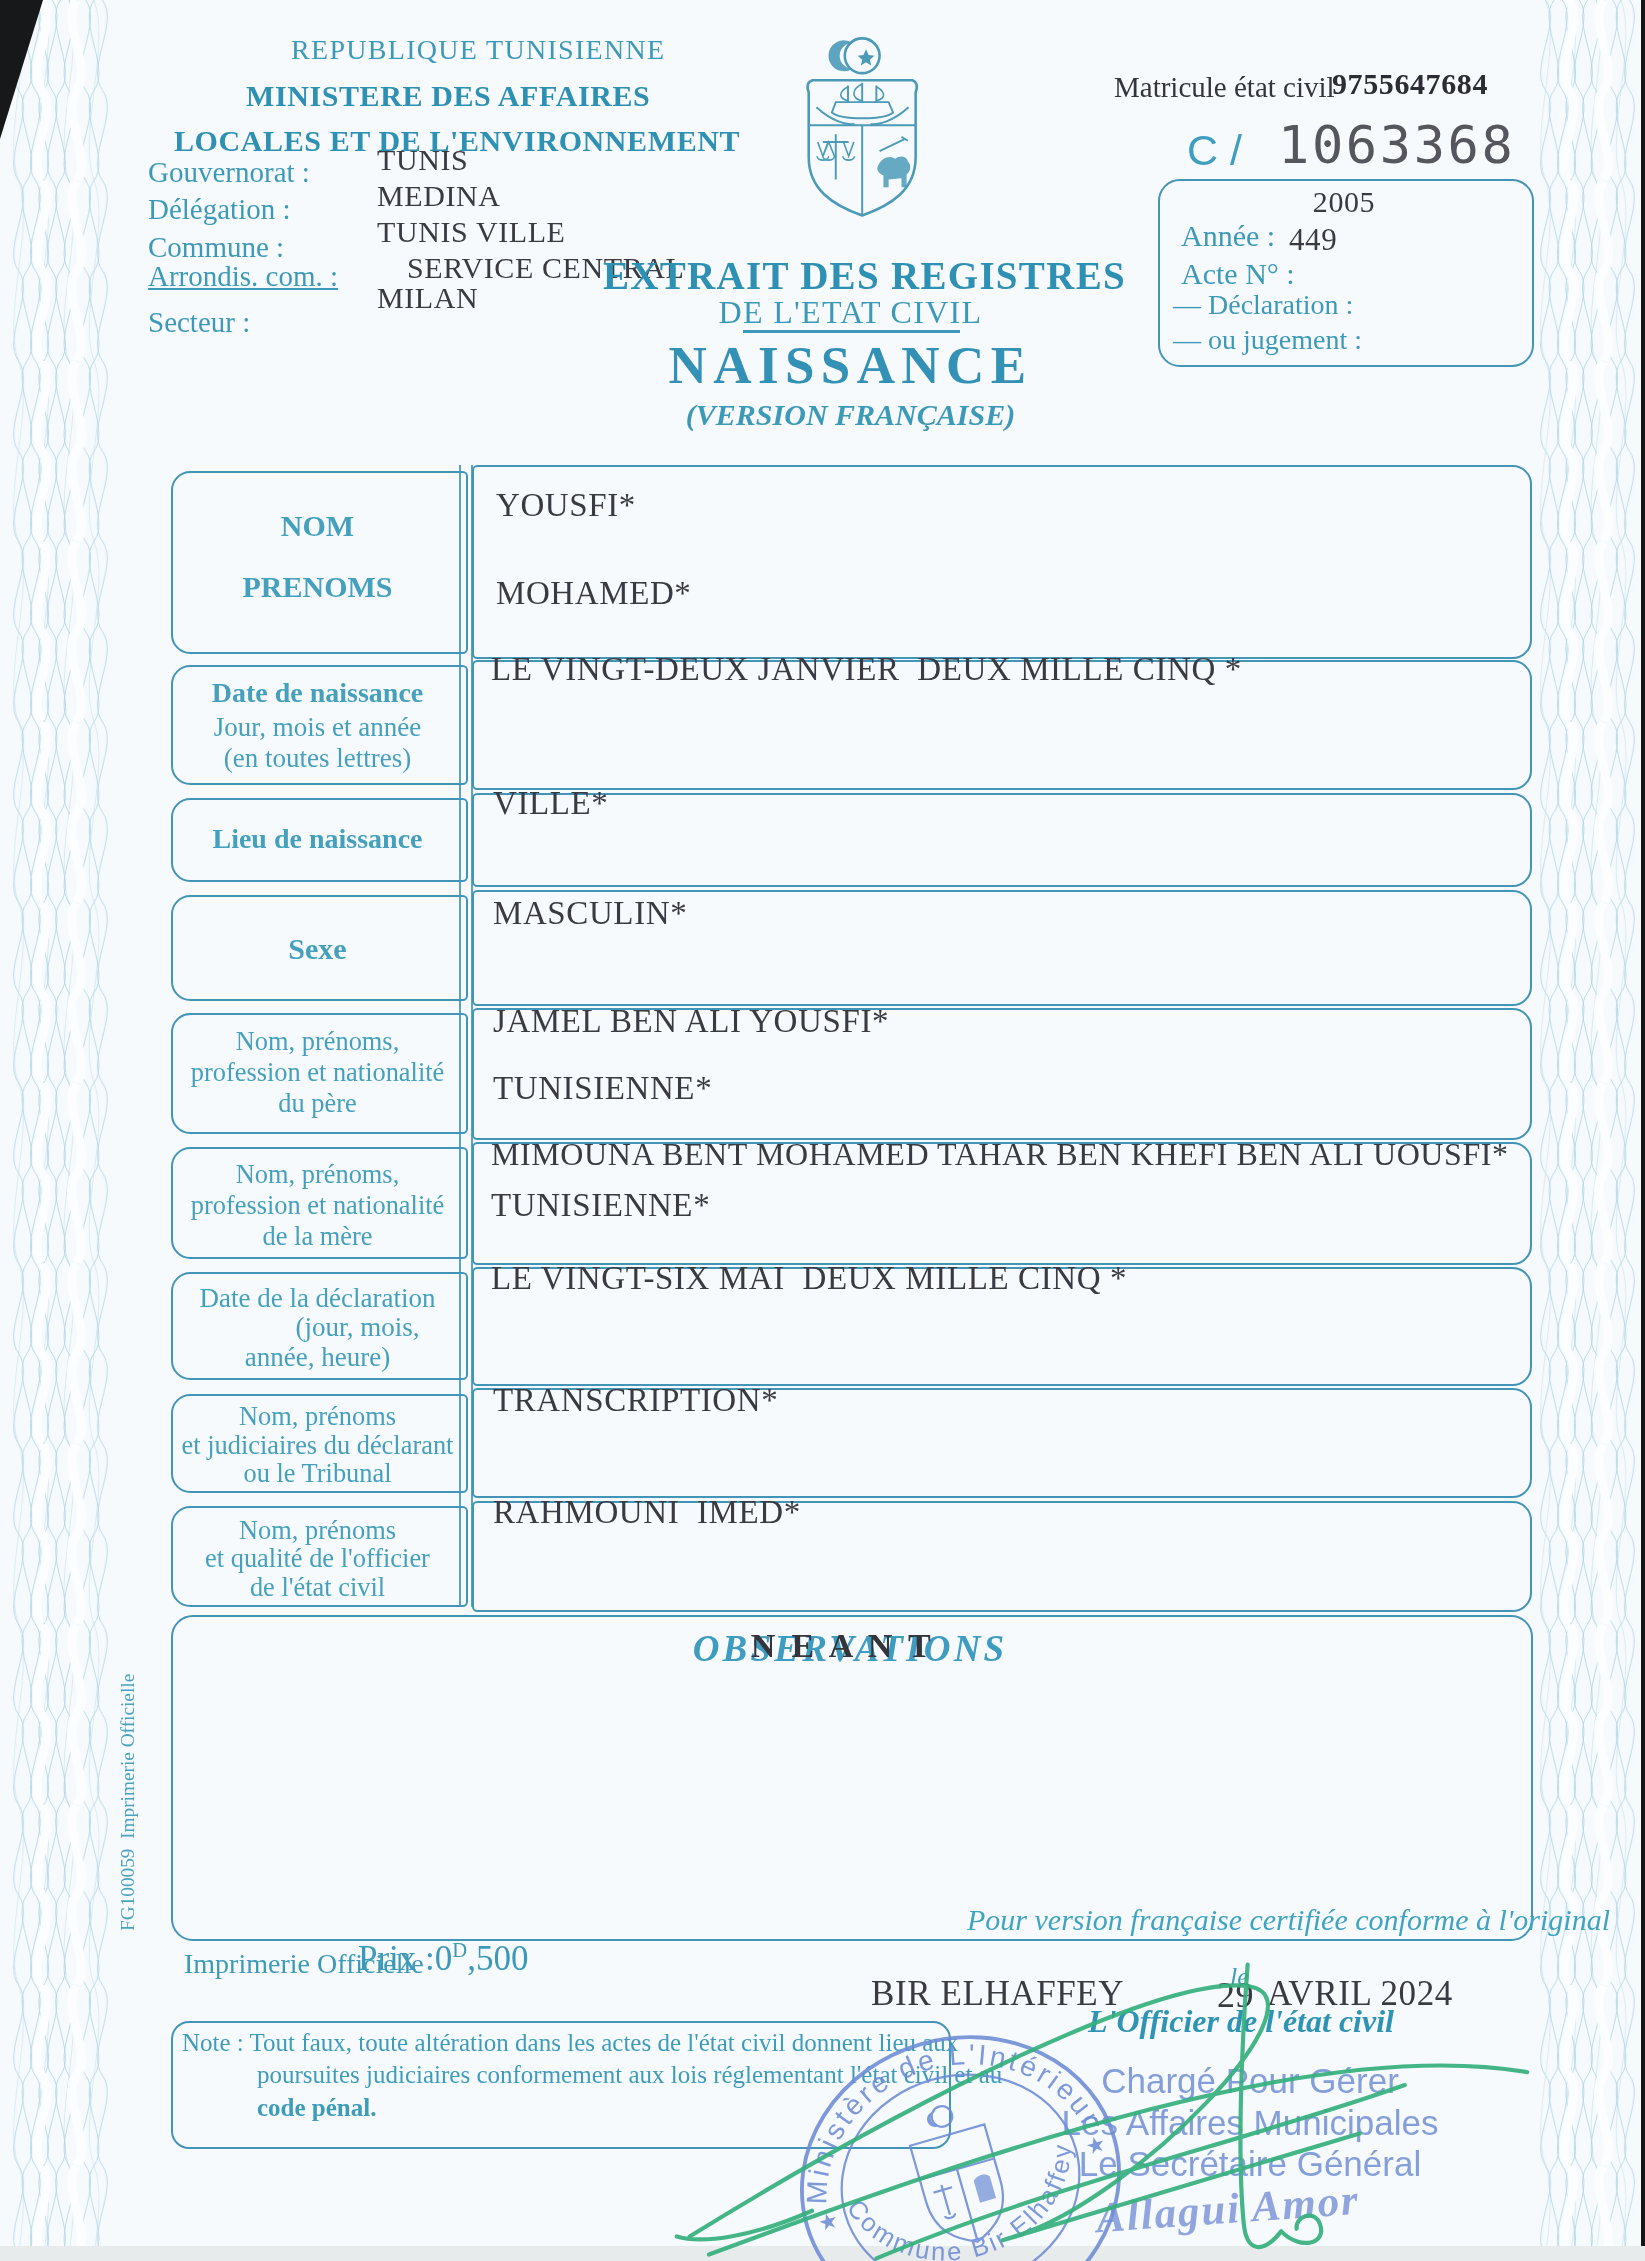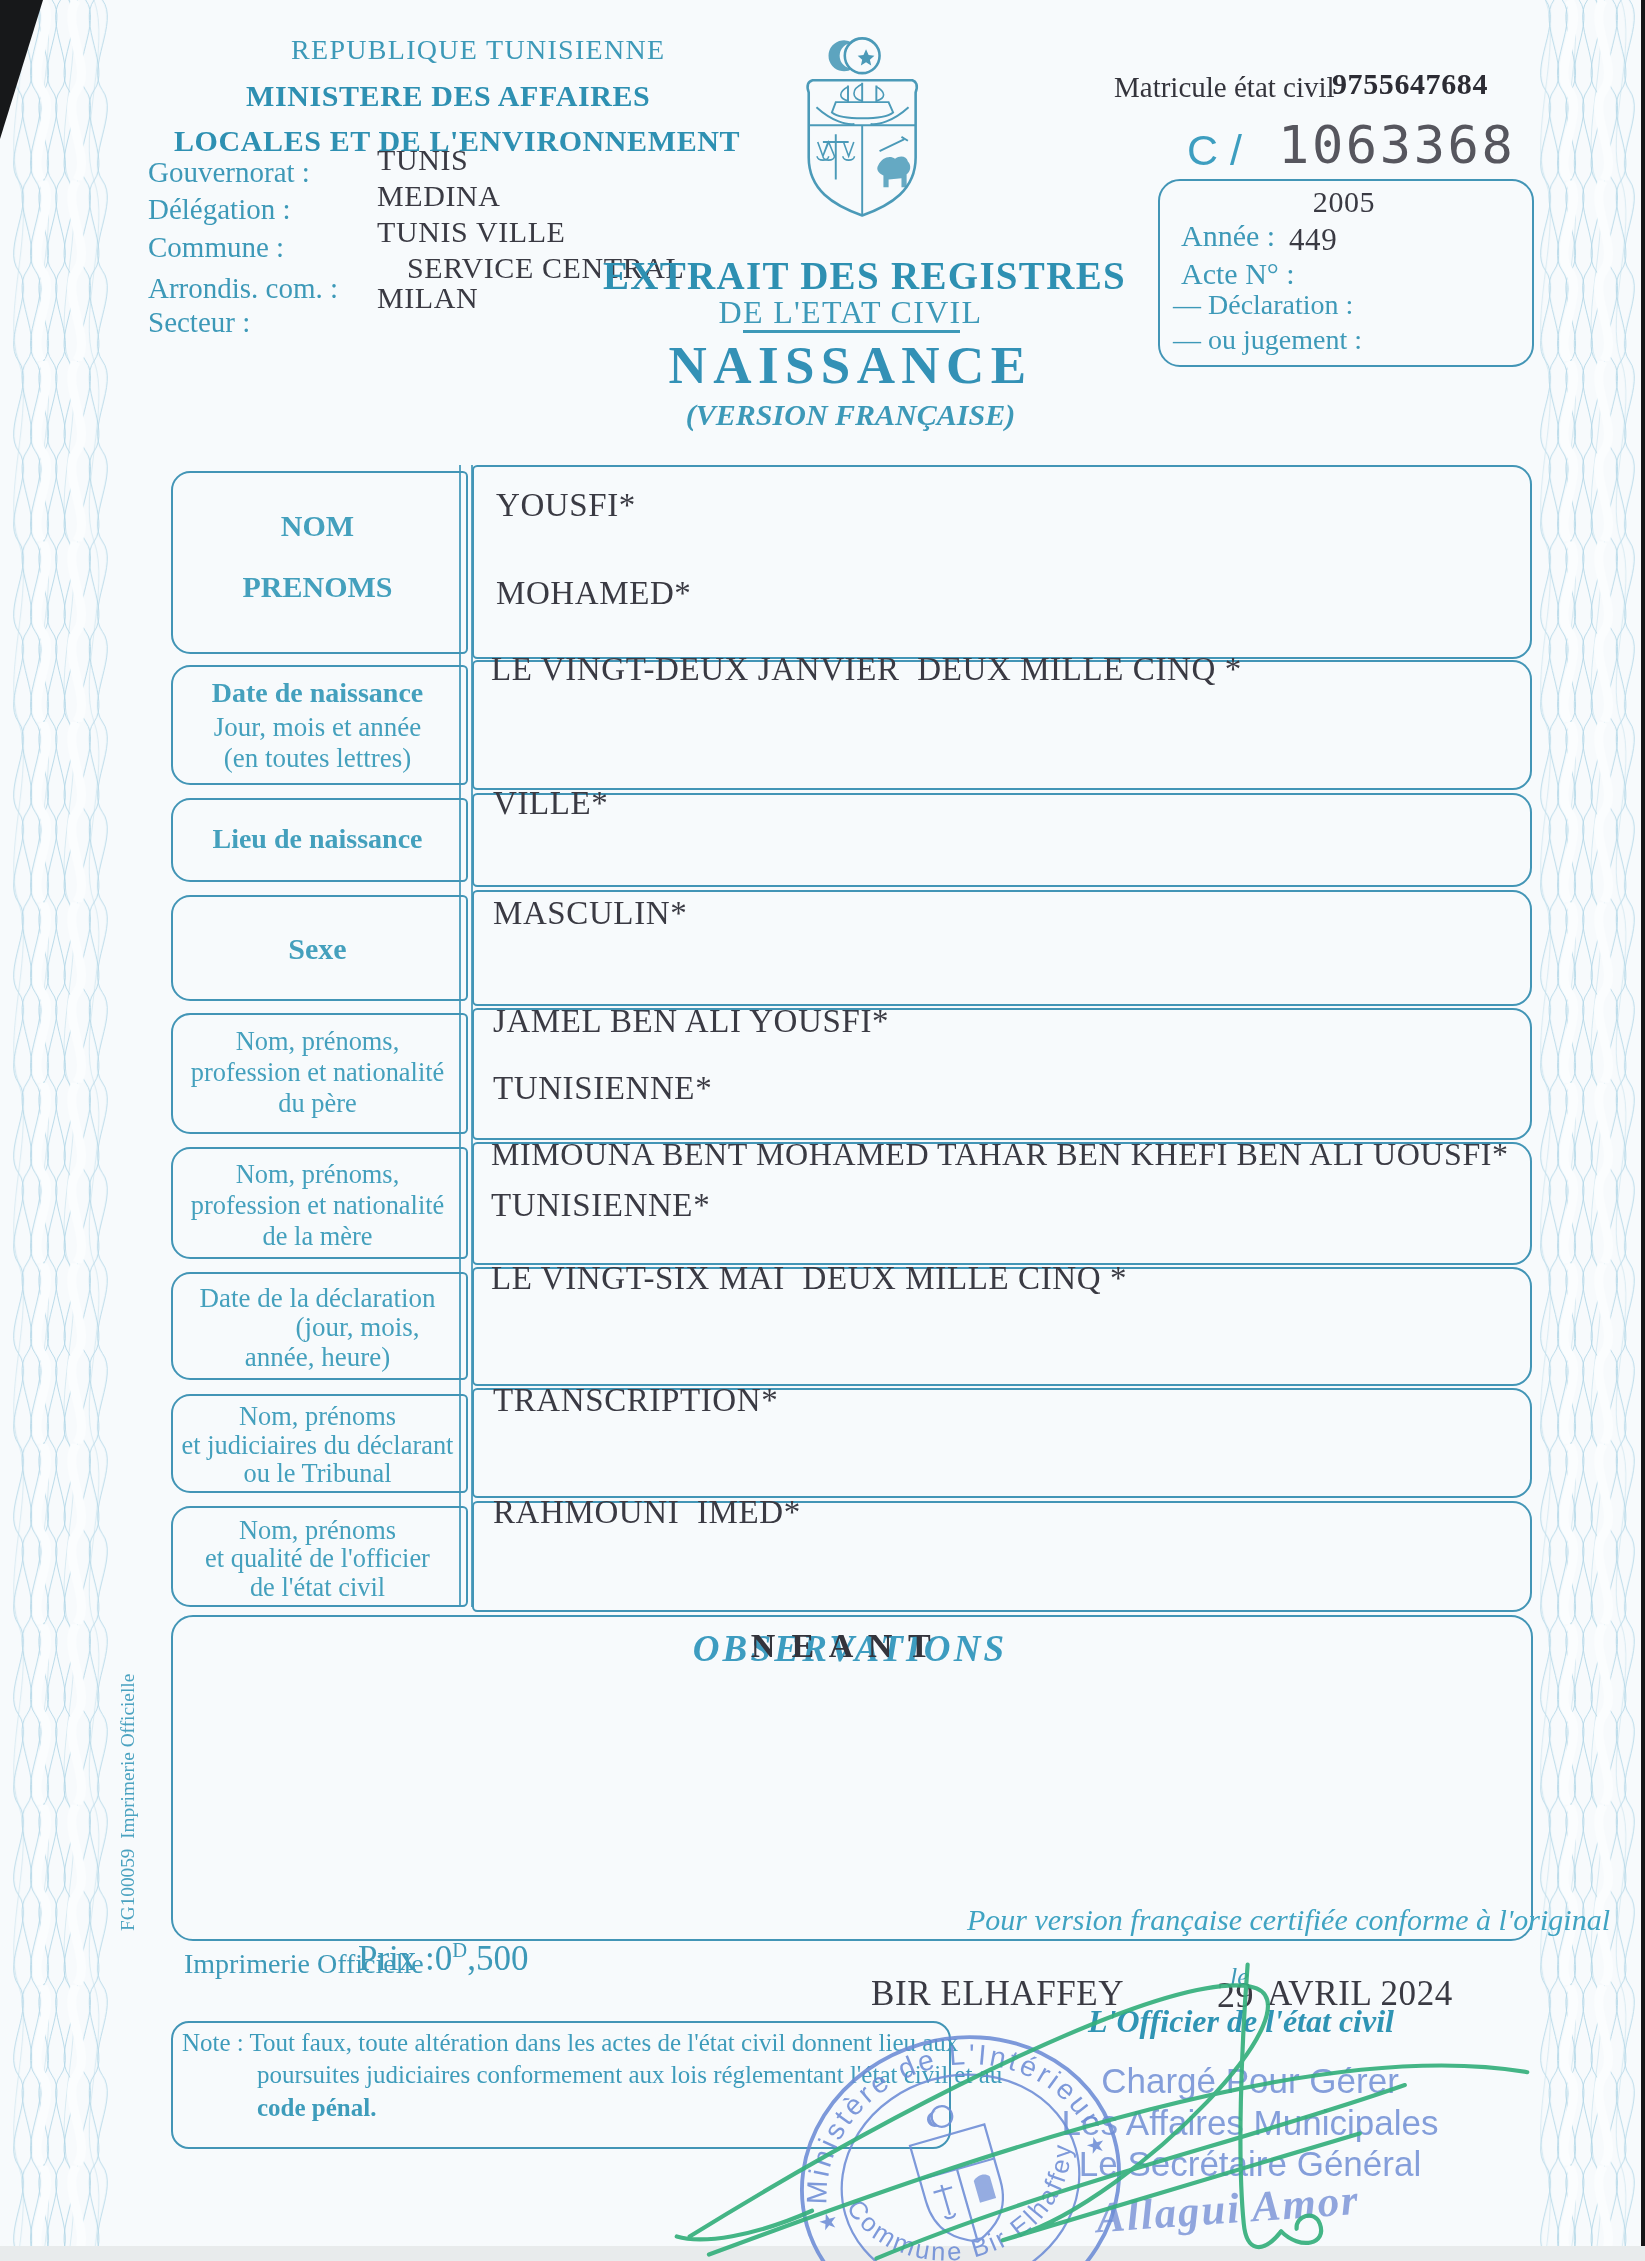--- a/index.html
+++ b/index.html
@@ -68,21 +68,21 @@
   <div class="edge-right"></div>
   <div class="bottom-strip"></div>
 
   <div class="abs teal" style="left:291px;top:34px;font-size:28px;letter-spacing:1.3px;">REPUBLIQUE TUNISIENNE</div>
   <div class="abs tealb" style="left:246px;top:79px;font-size:30px;letter-spacing:0.6px;">MINISTERE DES AFFAIRES</div>
   <div class="abs tealb" style="left:174px;top:124px;font-size:30px;letter-spacing:0.6px;">LOCALES ET DE L'ENVIRONNEMENT</div>
 
   <div class="abs teal" style="left:148px;top:156px;font-size:29px;">Gouvernorat :</div>
   <div class="abs teal" style="left:148px;top:193px;font-size:29px;">Délégation :</div>
   <div class="abs teal" style="left:148px;top:231px;font-size:29px;">Commune :</div>
-  <div class="abs teal" style="left:148px;top:272px;font-size:29px;">Arrondis. com. :</div>
+  <div class="abs teal" style="left:148px;top:260px;font-size:29px;text-decoration:underline;">Arrondis. com. :</div>
   <div class="abs teal" style="left:148px;top:306px;font-size:29px;">Secteur :</div>
 
   <div class="abs typed" style="left:377px;top:143px;font-size:30px;">TUNIS</div>
   <div class="abs typed" style="left:377px;top:179px;font-size:30px;">MEDINA</div>
   <div class="abs typed" style="left:377px;top:215px;font-size:30px;">TUNIS VILLE</div>
   <div class="abs typed" style="left:377px;top:251px;font-size:30px;margin-left:30px;">SERVICE CENTRAL</div>
   <div class="abs typed" style="left:377px;top:281px;font-size:30px;">MILAN</div>
 
   <svg class="abs" style="left:793px;top:30px;" width="139" height="190" viewBox="0 0 215 295">
     <g stroke="#4b9ab8" stroke-width="4" fill="none">

